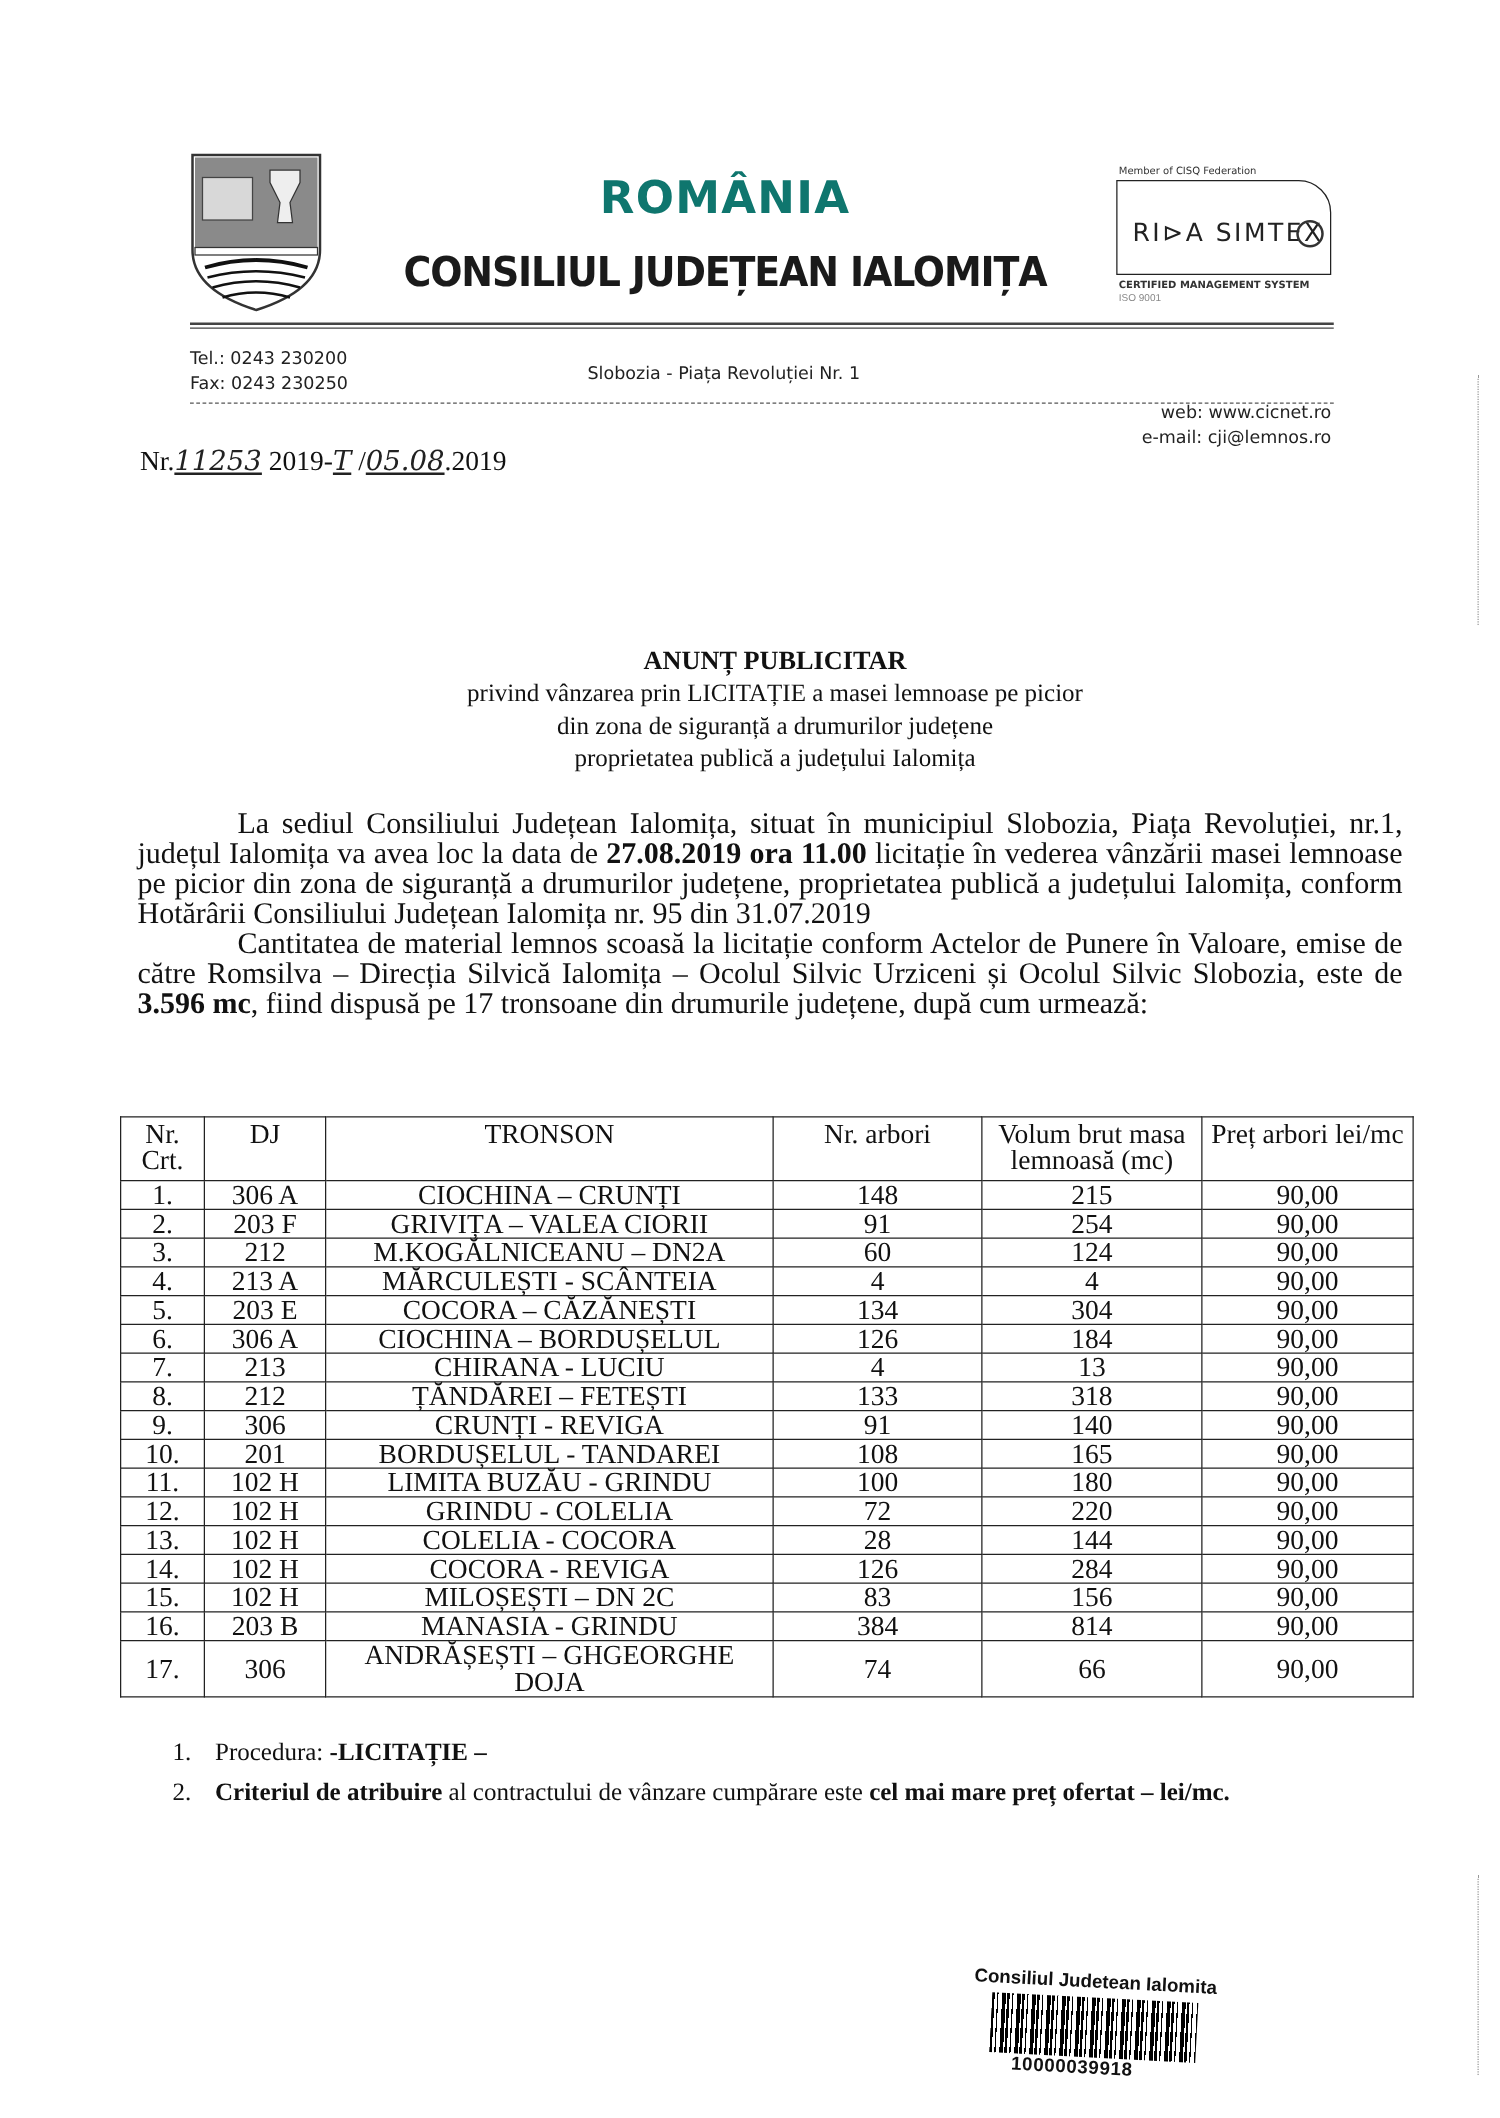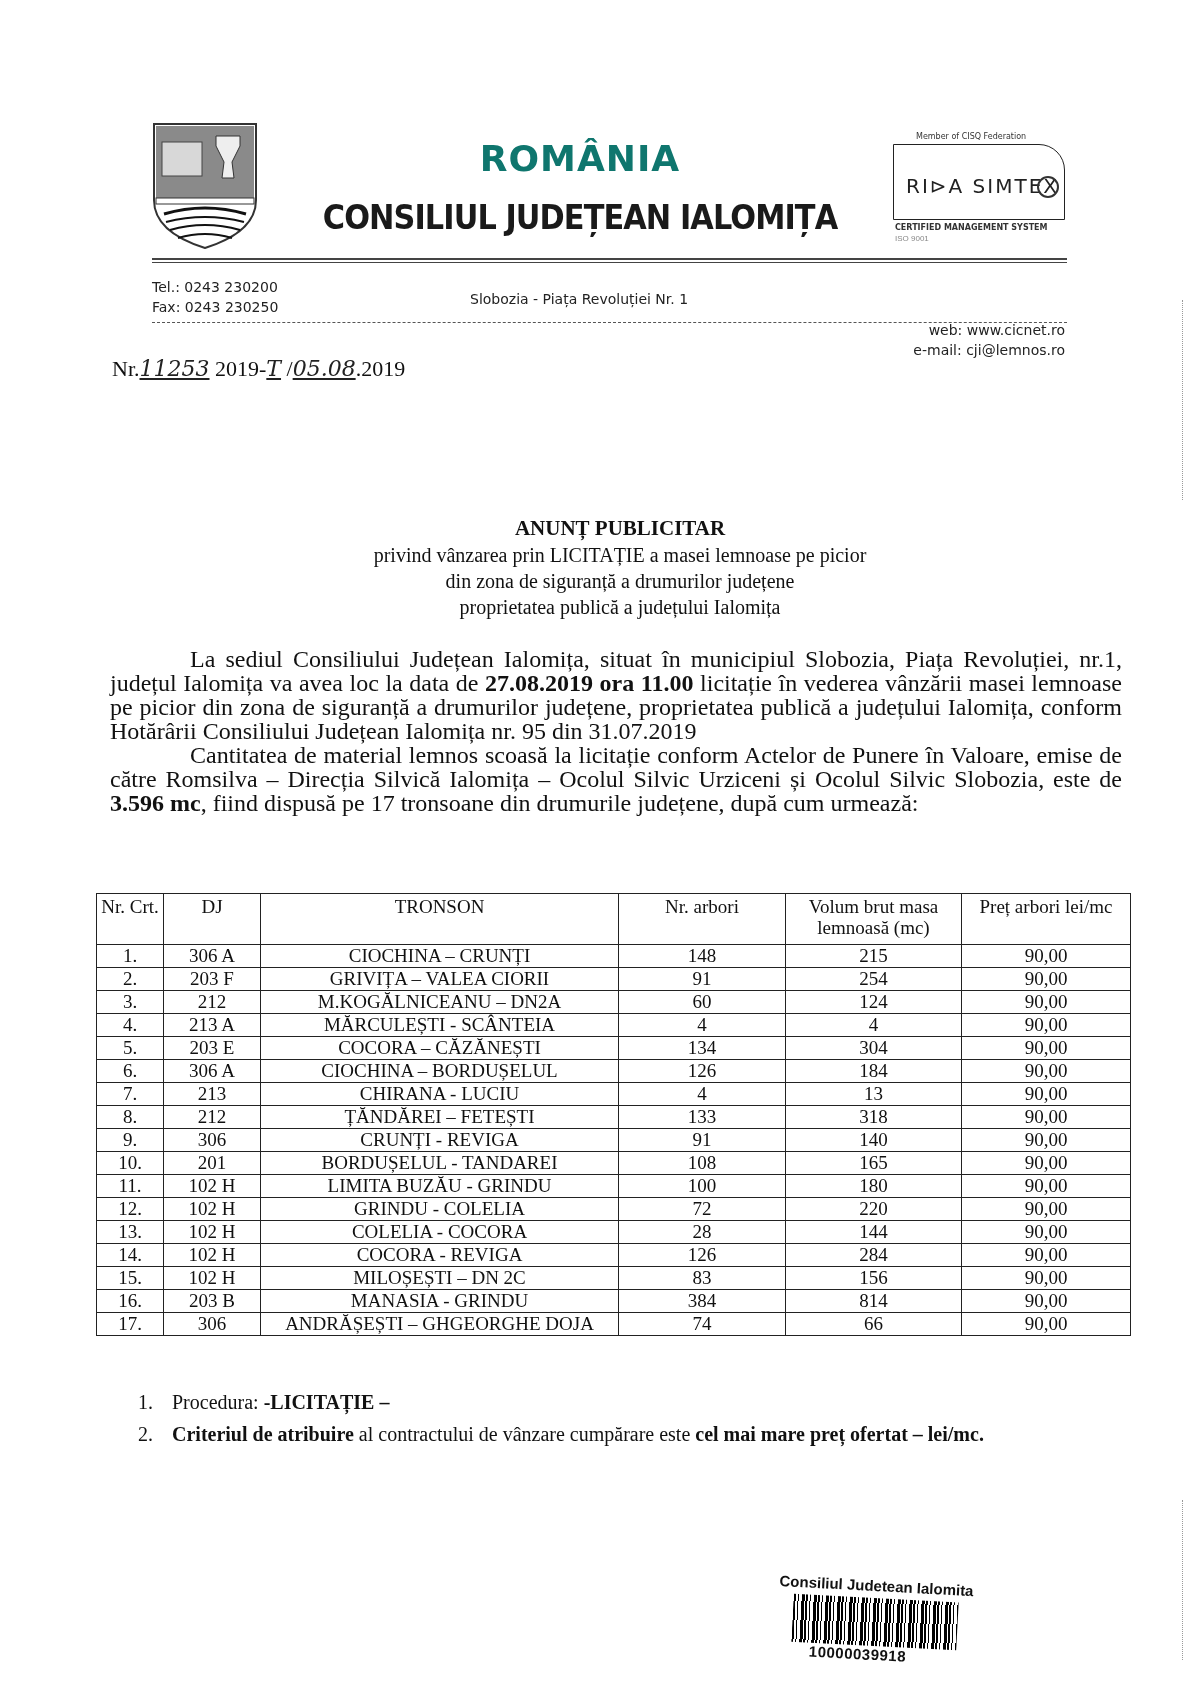--- a/index.html
+++ b/index.html
@@ -2,21 +2,21 @@
 <html><head>
 <meta charset="utf-8">
 <style>
   html,body{margin:0;padding:0;background:#fff;}
   body{width:1200px;height:1694px;position:relative;overflow:hidden;color:#111;font-family:"Liberation Serif",serif;}
   .abs{position:absolute;}
   
   .coat{left:152px;top:122px;width:106px;height:128px;}
   .title-ro{left:300px;top:138px;width:560px;text-align:center;font-family:"DejaVu Sans",sans-serif;font-weight:bold;font-size:36px;letter-spacing:1px;color:#0f766e;}
   .title-cj{left:300px;top:198px;width:560px;text-align:center;font-family:"DejaVu Sans",sans-serif;font-weight:bold;font-size:33px;letter-spacing:-1px;color:#1a1a1a;transform:scaleX(0.92);transform-origin:center;}
-  .cert-top{left:895px;top:132px;font-family:"DejaVu Sans",sans-serif;font-size:8px;color:#333;margin-left:21px;}
+  .cert-top{left:895px;top:132px;font-family:"DejaVu Sans",sans-serif;font-size:8px;color:#333;}
   .cert-box{left:893px;top:144px;width:172px;height:76px;border:1.5px solid #222;border-radius:0 26px 0 0;box-sizing:border-box;}
   .cert-logo{left:906px;top:174px;font-family:"DejaVu Sans",sans-serif;font-size:20px;letter-spacing:2px;color:#222;text-align:right;}
   .cert-circle{left:1037px;top:176px;width:22px;height:22px;border:2px solid #333;border-radius:50%;box-sizing:border-box;}
   .cert-bottom{left:895px;top:223px;font-family:"DejaVu Sans",sans-serif;font-size:8px;font-weight:bold;color:#333;}
   .cert-iso{left:895px;top:234px;font-family:Liberation Sans, sans-serif;font-size:8px;color:#888;}
   .rule-double{left:152px;width:915px;height:0;border-top:2px solid #444;}
   .rule-single{left:152px;width:915px;height:0;border-top:1px dashed #555;}
   .contact{font-family:"DejaVu Sans",sans-serif;font-size:14px;color:#222;line-height:20px;}
   .contact-left{left:152px;top:277px;}
   .contact-mid{left:470px;top:289px;}
@@ -24,21 +24,21 @@
   .refno{left:112px;top:356px;font-size:22px;color:#111;}
   .hand{font-family:"DejaVu Serif",serif;font-style:italic;color:#222;text-decoration:underline;text-align:right;}
   
   .ann-title{left:0;width:1240px;top:516px;text-align:center;font-weight:bold;font-size:21px;}
   .ann-sub{left:0;width:1240px;text-align:center;font-size:20px;}
   .para{left:110px;width:1012px;font-size:24px;line-height:24px;text-align:justify;}
   .para p{margin:0;}
   .indent{text-indent:80px;}
   b{font-weight:bold;}
   
-  table.tr{position:absolute;left:96px;top:893px;border-collapse:collapse;font-size:19px;}
+  table.tr{position:absolute;left:96px;top:893px;border-collapse:collapse;font-size:22px;}
   table.tr th,table.tr td{border:1.3px solid #222;padding:0;text-align:center;font-weight:normal;}
   table.tr th{height:48px;vertical-align:top;line-height:21px;padding-top:2px;}
   table.tr td{height:22px;line-height:22px;}
   .c1{width:66px;}.c2{width:96px;}.c3{width:357px;}.c4{width:166px;}.c5{width:175px;}.c6{width:168px;}
   
   .list{left:138px;top:1386px;width:980px;font-size:20px;line-height:32px;}
   .list .li{position:relative;padding-left:34px;}
   .list .num{position:absolute;left:0;}
   
   .bc-wrap{left:780px;top:1572px;width:250px;height:120px;transform:rotate(3deg);transform-origin:left top;}

